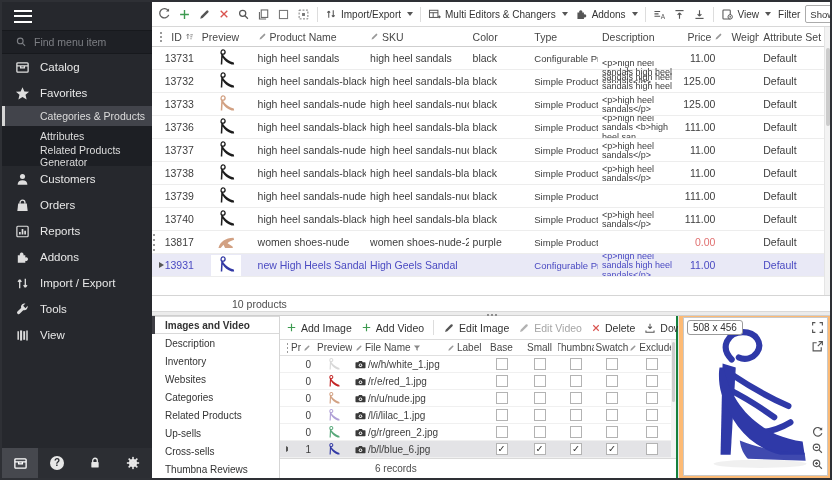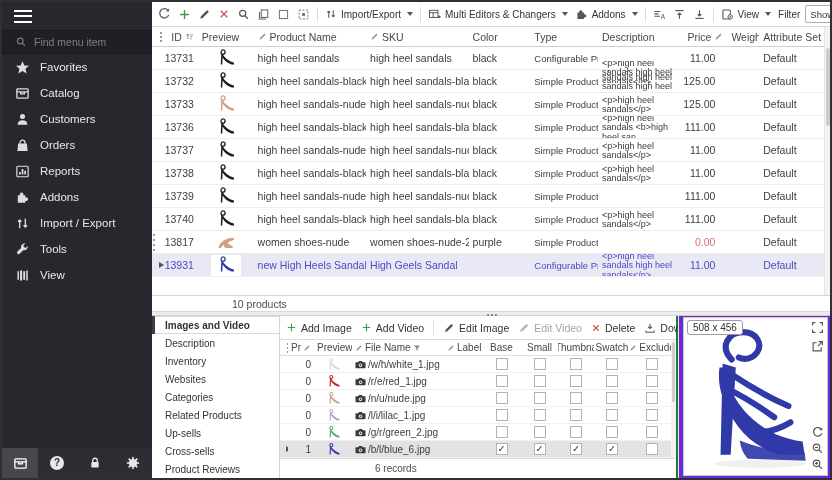--- a/index.html
+++ b/index.html
@@ -68,21 +68,21 @@
 .igc{padding:0 3px;overflow:hidden;white-space:nowrap;display:flex;align-items:center;gap:2px;height:100%;}
 .igc.center{justify-content:center;}
 .igc.right{justify-content:flex-end;}
 .ig-row{height:17px;display:flex;align-items:center;font-size:10px;color:#3d3d3d;border-bottom:1px solid #f0f0f0;cursor:pointer;}
 .ig-row.selected{background:#e3e3e6;}
 .cb{width:12px;height:12px;border:1px solid #b3b3b3;background:#fff;font-size:9.5px;line-height:10px;text-align:center;color:#3c3c3c;cursor:pointer;}
 .cb.checked::after{content:"✓";}
 .ig-foot{position:absolute;bottom:0;left:0;width:100%;height:20px;border-top:1px solid #d9d9d9;display:flex;align-items:center;padding-left:95px;font-size:10px;color:#4d4d4d;background:#fff;}
 .ig-scroll{position:absolute;right:0;top:24px;width:5px;height:118px;background:#f3f3f3;cursor:pointer;}
 .ig-scroll .thumb{position:absolute;top:2px;left:1px;width:3px;height:60px;background:#cdcdcd;border-radius:2px;}
-.dprev{flex:1;position:relative;background:#6d28d9;border-left:1px solid #e8e8e8;}
+.dprev{flex:1;position:relative;background:#fdba74;border-left:1px solid #e8e8e8;}
 .dprev-inner{position:absolute;inset:1px 2px 2px 4px;border:1px solid #c9c9c9;background:#fff;overflow:hidden;}
 .size-badge{position:absolute;left:3px;top:2px;border:1px solid #9b9b9b;border-radius:3px;background:#fff;padding:0 5px;font-size:10px;color:#333;line-height:13px;z-index:3;}
 .pv-icons-top{position:absolute;right:3px;top:3px;display:flex;flex-direction:column;gap:6px;z-index:3;}
 .pv-icons-bot{position:absolute;right:3px;bottom:4px;display:flex;flex-direction:column;gap:3px;z-index:3;}
 .pv-btn{cursor:pointer;color:#555;}
 .bigshoe{position:absolute;left:2px;top:5px;}
 </style>
 </head>
 <body>
 
@@ -284,29 +284,40 @@
     </div>
     <div class="side-search">
       <svg class="ic" width="12" height="12">
           <use href="#i-search"></use>
         </svg>
       <span>Find menu item</span>
     </div>
     <div>
         <div class="side-item">
           <svg class="ic" width="15" height="15">
-            <use href="#i-star"></use>
-          </svg>
-          <span>Favorites</span>
+            <use href="#i-box"></use>
+          </svg>
+          <span>Catalog</span>
         </div>
         <div class="side-item">
           <svg class="ic" width="15" height="15">
-            <use href="#i-box"></use>
-          </svg>
-          <span>Catalog</span>
+            <use href="#i-star"></use>
+          </svg>
+          <span>Favorites</span>
+        </div>
+        <div class="submenu">
+          <div class="sub-item active">
+            <span>Categories &amp; Products</span>
+          </div>
+          <div class="sub-item">
+            <span>Attributes</span>
+          </div>
+          <div class="sub-item">
+            <span>Related Products Generator</span>
+          </div>
         </div>
         <div class="side-item">
           <svg class="ic" width="15" height="15">
             <use href="#i-person"></use>
           </svg>
           <span>Customers</span>
         </div>
         <div class="side-item">
           <svg class="ic" width="15" height="15">
             <use href="#i-bag"></use>
@@ -898,21 +909,21 @@
           <div class="tab">
             <span>Related Products</span>
           </div>
           <div class="tab">
             <span>Up-sells</span>
           </div>
           <div class="tab">
             <span>Cross-sells</span>
           </div>
           <div class="tab">
-            <span>Product Reviews</span>
+            <span>Thumbna Reviews</span>
           </div>
         </div>
       <div class="dmid">
         <div class="dtool">
             <div class="dbtn">
               <svg class="ic" width="11" height="11" style="color: rgb(61, 154, 80);">
                 <use href="#i-plus"></use>
               </svg>
               <span>Add Image</span>
             </div>

